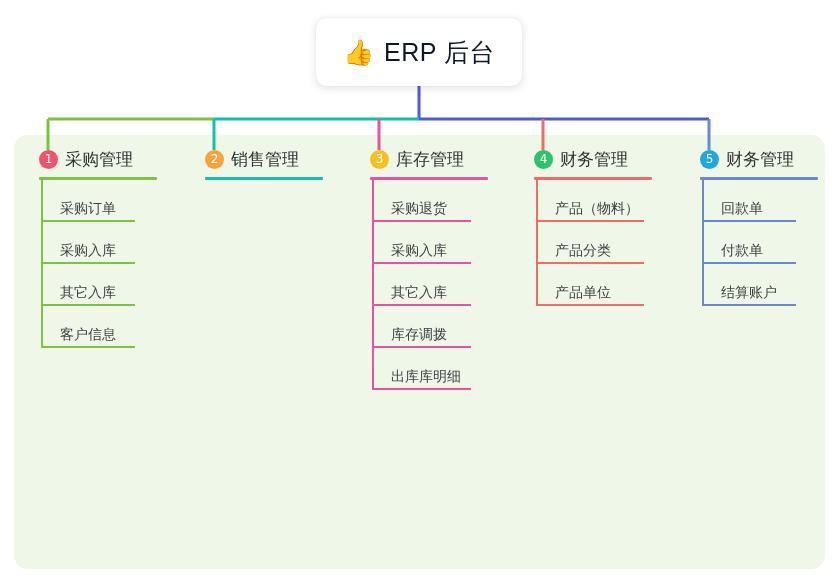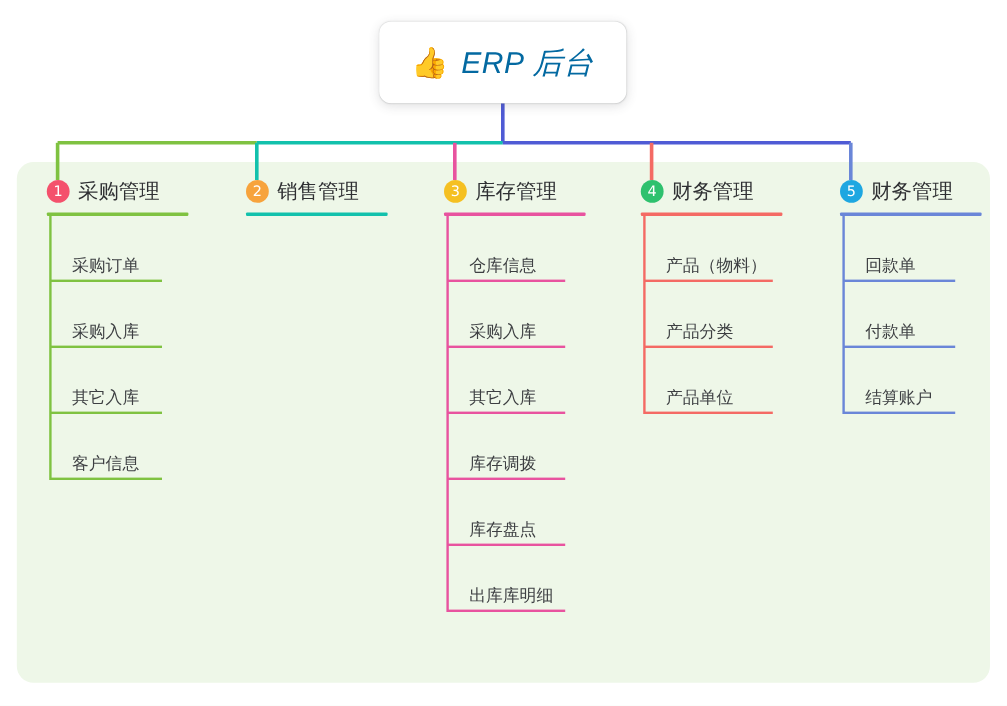--- a/index.html
+++ b/index.html
@@ -39,24 +39,23 @@
     z-index: 6;
   }
   .root-emoji {
     font-family: "DejaVu Sans", sans-serif;
     font-size: 25px;
     line-height: 1;
     color: #f2b23c;
   }
   .root-title {
     font-size: 25px;
-    color: #0369a1;
+    color: #0f172a;
     letter-spacing: .5px;
     white-space: nowrap;
-    font-style: italic;
   }
 
   
   .panel {
     position: absolute;
     left: 14px;
     top: 135px;
     width: 811px;
     height: 434px;
     background: #eef7e8;
@@ -114,21 +113,21 @@
   }
   .spine {
     position: absolute;
     left: 11px;
     top: 0;
     bottom: 0;
     width: 2px;
   }
   .leaf {
     position: relative;
-    height: 55px;
+    height: 42px;
     box-sizing: border-box;
     display: flex;
     align-items: flex-end;
     padding-bottom: 5px;
     padding-left: 18px;
   }
   .leaf-rule {
     position: absolute;
     left: 0;
     bottom: 0;
@@ -202,37 +201,33 @@
       <div class="column" style="left: 361px;">
         <div class="col-head">
           <span class="badge" style="background: rgb(245, 192, 34);">3</span>
           <span class="col-title">库存管理</span>
         </div>
         <div class="head-rule" style="background: rgb(232, 83, 159); width: 118px; margin-left: 9px;"></div>
         <div class="leaf-list">
           <div class="spine" style="background: rgb(232, 83, 159);"></div>
           <div class="leaf">
             <div class="leaf-rule" style="background: rgb(232, 83, 159); width: 98px;"></div>
-            <span class="leaf-label">仓库信息</span>
+            <span class="leaf-label">采购退货</span>
           </div>
           <div class="leaf">
             <div class="leaf-rule" style="background: rgb(232, 83, 159); width: 98px;"></div>
             <span class="leaf-label">采购入库</span>
           </div>
           <div class="leaf">
             <div class="leaf-rule" style="background: rgb(232, 83, 159); width: 98px;"></div>
             <span class="leaf-label">其它入库</span>
           </div>
           <div class="leaf">
             <div class="leaf-rule" style="background: rgb(232, 83, 159); width: 98px;"></div>
             <span class="leaf-label">库存调拨</span>
-          </div>
-          <div class="leaf">
-            <div class="leaf-rule" style="background: rgb(232, 83, 159); width: 98px;"></div>
-            <span class="leaf-label">库存盘点</span>
           </div>
           <div class="leaf">
             <div class="leaf-rule" style="background: rgb(232, 83, 159); width: 98px;"></div>
             <span class="leaf-label">出库库明细</span>
           </div>
         </div>
       </div>
       <div class="column" style="left: 525px;">
         <div class="col-head">
           <span class="badge" style="background: rgb(46, 193, 110);">4</span>

